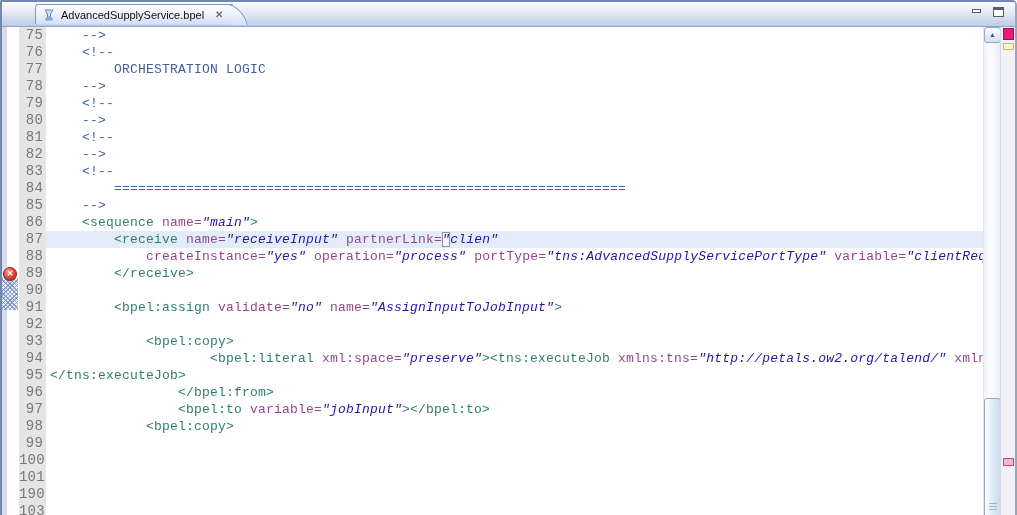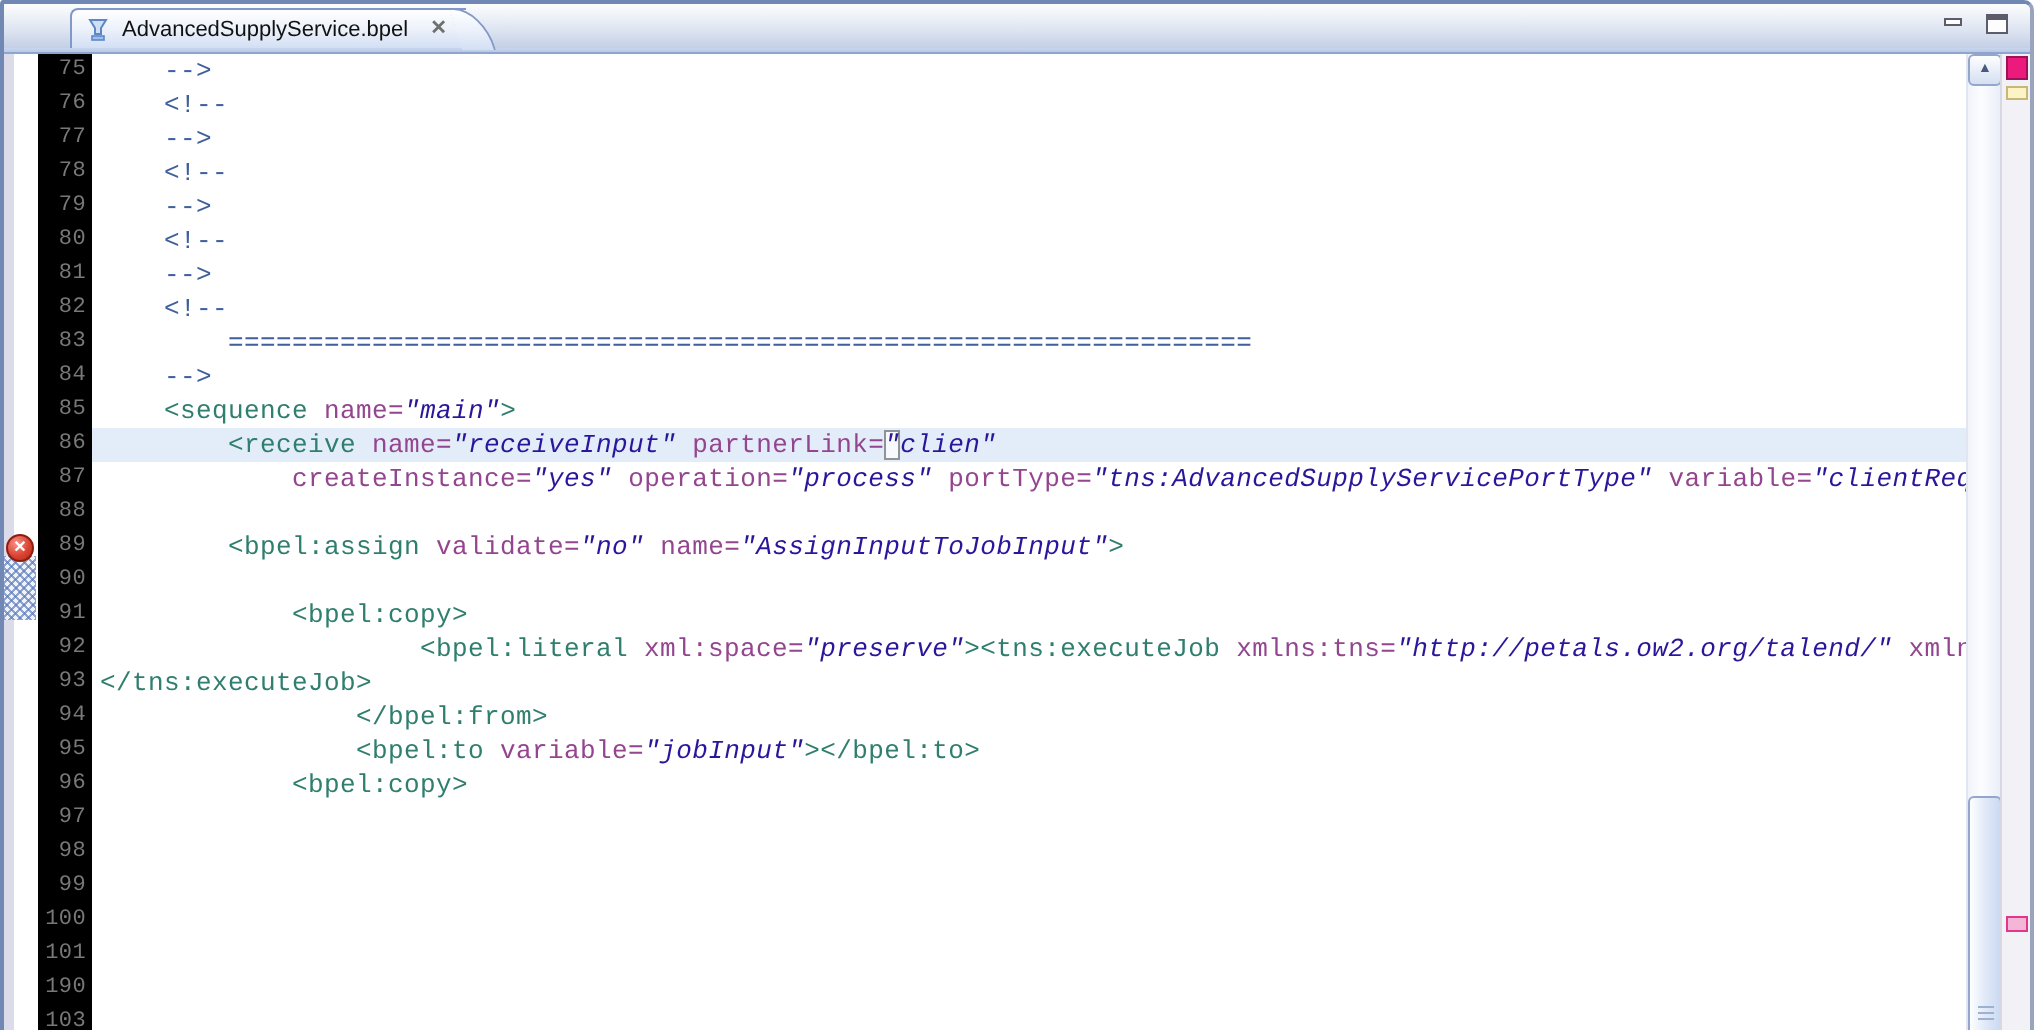--- a/index.html
+++ b/index.html
@@ -68,23 +68,23 @@
     z-index:3; cursor:pointer;
   }
   .diff-hatch {
     position:absolute; left:0; width:16px; height:32px; z-index:2;
     background-image:
       repeating-linear-gradient(45deg, rgba(90,120,185,.65) 0 1px, transparent 1px 3px),
       repeating-linear-gradient(-45deg, rgba(90,120,185,.65) 0 1px, transparent 1px 3px);
     background-color:#eef2fa;
   }
 
-  .gutter { width:27px; flex:none; background:#000000; text-align:right; padding-right:3px;
+  .gutter { width:27px; flex:none; background:#e5e5e5; text-align:right; padding-right:3px;
             font-family:"Liberation Mono","DejaVu Sans Mono",monospace;
-            font-size:11px; line-height:17px; letter-spacing:.2px;
+            font-size:14px; line-height:17px; letter-spacing:.2px;
             color:var(--line_number,#787878); overflow:hidden; }
 
   .code { flex:1; overflow:hidden; position:relative;
           font-family:"Liberation Mono","DejaVu Sans Mono",monospace;
           font-size:13px; line-height:17px; letter-spacing:.2px; color:#111;
           cursor:text; }
   .row { white-space:pre; height:17px; padding-left:4px; }
   .row.current { background:var(--current_line_bg,#e3edf9); }
   .tk-cm { color:var(--comment,#40609c); }
   .tk-tg { color:var(--tag,#2f7e6e); }
@@ -173,31 +173,33 @@
         <div>99</div>
         <div>100</div>
         <div>101</div>
         <div>190</div>
         <div>103</div>
       </div>
 
     <div class="code" id="code">
         <div class="row"><span class="tk-cm">    --&gt;</span></div>
         <div class="row"><span class="tk-cm">    &lt;!--</span></div>
+        <div class="row"><span class="tk-cm">        ORCHESTRATION LOGIC</span></div>
         <div class="row"><span class="tk-cm">    --&gt;</span></div>
         <div class="row"><span class="tk-cm">    &lt;!--</span></div>
         <div class="row"><span class="tk-cm">    --&gt;</span></div>
         <div class="row"><span class="tk-cm">    &lt;!--</span></div>
         <div class="row"><span class="tk-cm">    --&gt;</span></div>
         <div class="row"><span class="tk-cm">    &lt;!--</span></div>
         <div class="row"><span class="tk-cm">        ================================================================</span></div>
         <div class="row"><span class="tk-cm">    --&gt;</span></div>
         <div class="row"><span class="tk-tg">    &lt;sequence </span><span class="tk-at">name=</span><span class="tk-av">"main"</span><span class="tk-tg">&gt;</span></div>
         <div class="row current"><span class="tk-tg">        &lt;receive </span><span class="tk-at">name=</span><span class="tk-av">"receiveInput"</span><span class="tk-tg"> </span><span class="tk-at">partnerLink=</span><span class="tk-av boxed">"</span><span class="tk-av">clien"</span></div>
         <div class="row"><span class="tk-tg">            </span><span class="tk-at">createInstance=</span><span class="tk-av">"yes"</span><span class="tk-tg"> </span><span class="tk-at">operation=</span><span class="tk-av">"process"</span><span class="tk-tg"> </span><span class="tk-at">portType=</span><span class="tk-av">"tns:AdvancedSupplyServicePortType"</span><span class="tk-tg"> </span><span class="tk-at">variable=</span><span class="tk-av">"clientReq</span></div>
+        <div class="row"><span class="tk-tg">        &lt;/receive&gt;</span></div>
         <div class="row"></div>
         <div class="row"><span class="tk-tg">        &lt;bpel:assign </span><span class="tk-at">validate=</span><span class="tk-av">"no"</span><span class="tk-tg"> </span><span class="tk-at">name=</span><span class="tk-av">"AssignInputToJobInput"</span><span class="tk-tg">&gt;</span></div>
         <div class="row"></div>
         <div class="row"><span class="tk-tg">            &lt;bpel:copy&gt;</span></div>
         <div class="row"><span class="tk-tg">                    &lt;bpel:literal </span><span class="tk-at">xml:space=</span><span class="tk-av">"preserve"</span><span class="tk-tg">&gt;&lt;tns:executeJob </span><span class="tk-at">xmlns:tns=</span><span class="tk-av">"http://petals.ow2.org/talend/"</span><span class="tk-tg"> </span><span class="tk-at">xmlns</span></div>
         <div class="row"><span class="tk-tg">&lt;/tns:executeJob&gt;</span></div>
         <div class="row"><span class="tk-tg">                &lt;/bpel:from&gt;</span></div>
         <div class="row"><span class="tk-tg">                &lt;bpel:to </span><span class="tk-at">variable=</span><span class="tk-av">"jobInput"</span><span class="tk-tg">&gt;&lt;/bpel:to&gt;</span></div>
         <div class="row"><span class="tk-tg">            &lt;bpel:copy&gt;</span></div>
       </div>

